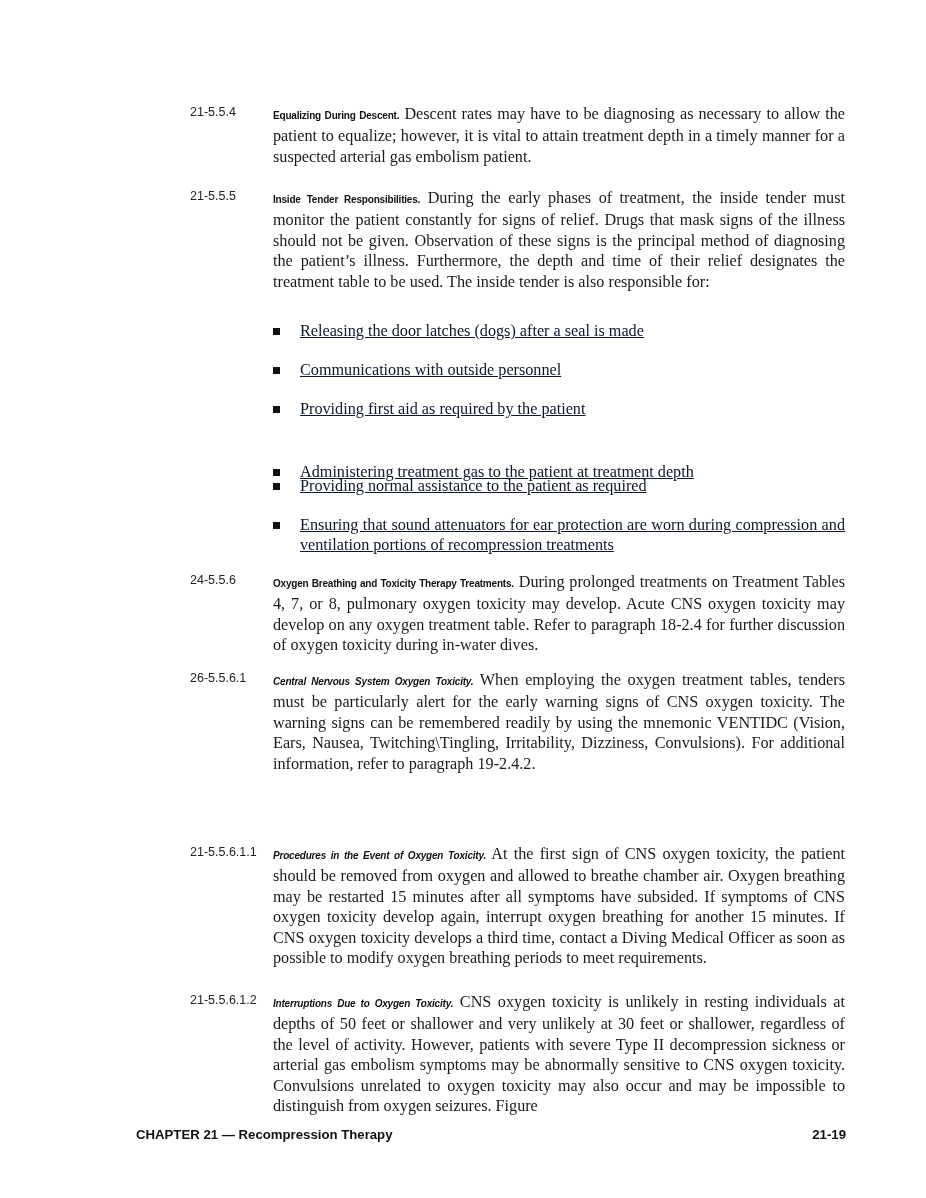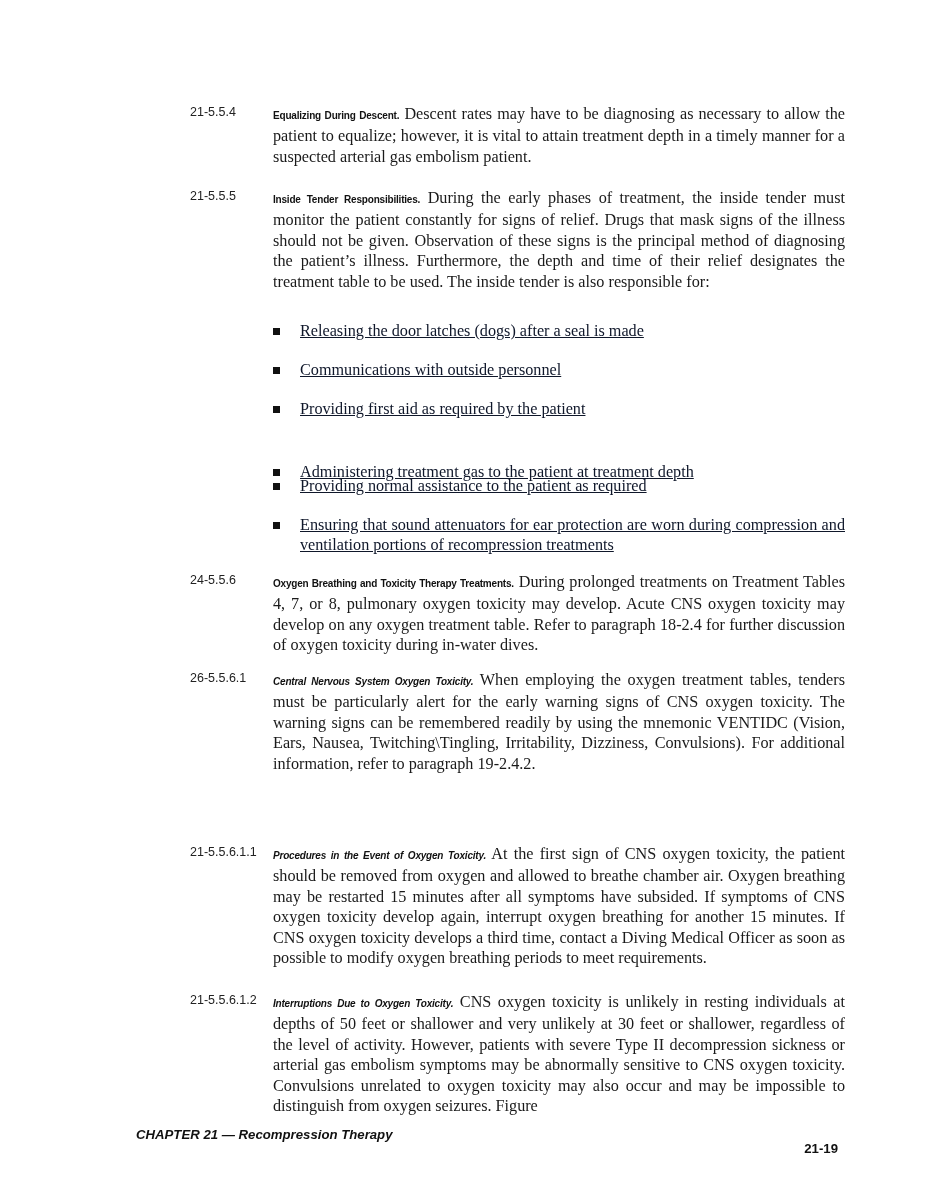--- a/index.html
+++ b/index.html
@@ -30,22 +30,22 @@
   }
   .btext {
     margin-left: 27px; width: 545px;
     font-family: "Liberation Serif", serif; font-size: 16.2px; line-height: 20.4px;
     text-align: justify; color: #0f172a; text-decoration: underline;
   }
   .footer {
     position: absolute; top: 1127px; left: 136px; width: 710px;
     font-family: "Liberation Sans", sans-serif; font-weight: bold; font-size: 13.2px; color: #111;
   }
-  .footer .left { position: absolute; left: 0; top: 0; white-space: nowrap; font-style: italic; }
-  .footer .right { position: absolute; right: 8px; top: 0; white-space: nowrap; margin-top: 14px; }
+  .footer .left { position: absolute; left: 0; top: 0; white-space: nowrap; }
+  .footer .right { position: absolute; right: 0; top: 0; white-space: nowrap; }
 </style>
 </head>
 <body>
 
 <div class="page">
 
   <div class="para" style="top:104px;">
     <span class="num">21-5.5.4</span>
     <div class="body"><span class="head">Equalizing During Descent.</span> <span>Descent rates may have to be diagnosing as necessary to allow the patient to equalize; however, it is vital to attain treatment depth in a timely manner for a suspected arterial gas embolism patient.</span></div>
   </div>

